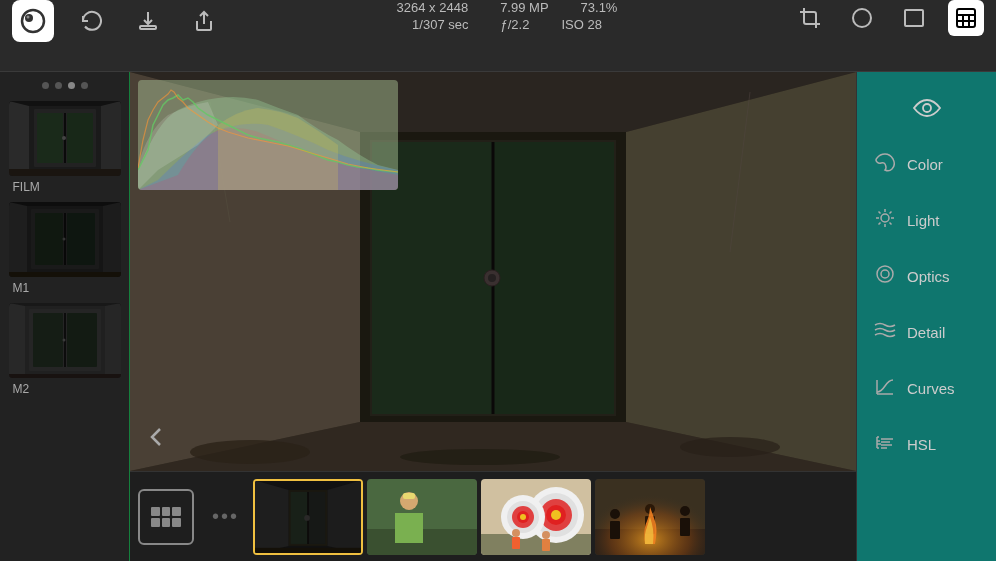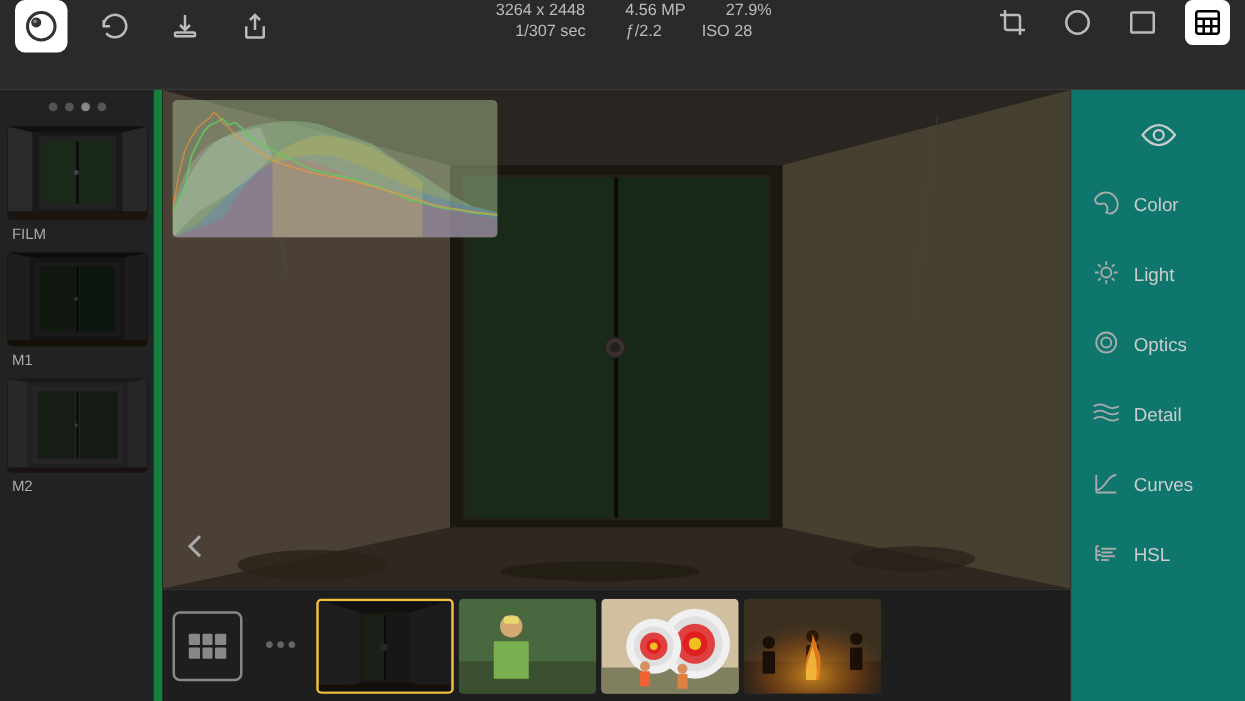--- a/index.html
+++ b/index.html
@@ -92,21 +92,21 @@
     
     .left-panel {
       width: 130px;
       background: #222;
       display: flex;
       flex-direction: column;
       align-items: center;
       padding: 10px 24px;
       gap: 8px;
       overflow: hidden;
-      border-right: 7px solid #15803d;
+      border-right: 1px solid #15803d;
     }
     .preset-dots {
       display: flex;
       gap: 6px;
       margin-bottom: 4px;
     }
     .preset-dot {
       width: 7px;
       height: 7px;
       border-radius: 50%;
@@ -300,22 +300,22 @@
       <svg width="24" height="24" viewBox="0 0 24 24" fill="none" stroke="#bbb" stroke-width="2">
         <path d="M12 15V3M8 7l4-4 4 4"></path>
         <path d="M5 12v8a1 1 0 0 0 1 1h12a1 1 0 0 0 1-1v-8"></path>
       </svg>
     </div>
   </div>
 
   <div class="toolbar-center">
     <div class="toolbar-meta-row">
       <span>3264 x 2448</span>
-      <span>4.56 MP</span>
-      <span>27.9%</span>
+      <span>7.99 MP</span>
+      <span>73.1%</span>
     </div>
     <div class="toolbar-meta-row">
       <span>1/307 sec</span>
       <span>ƒ/2.2</span>
       <span>ISO 28</span>
     </div>
   </div>
 
   <div class="toolbar-right">
     <div class="toolbar-right-icon">

